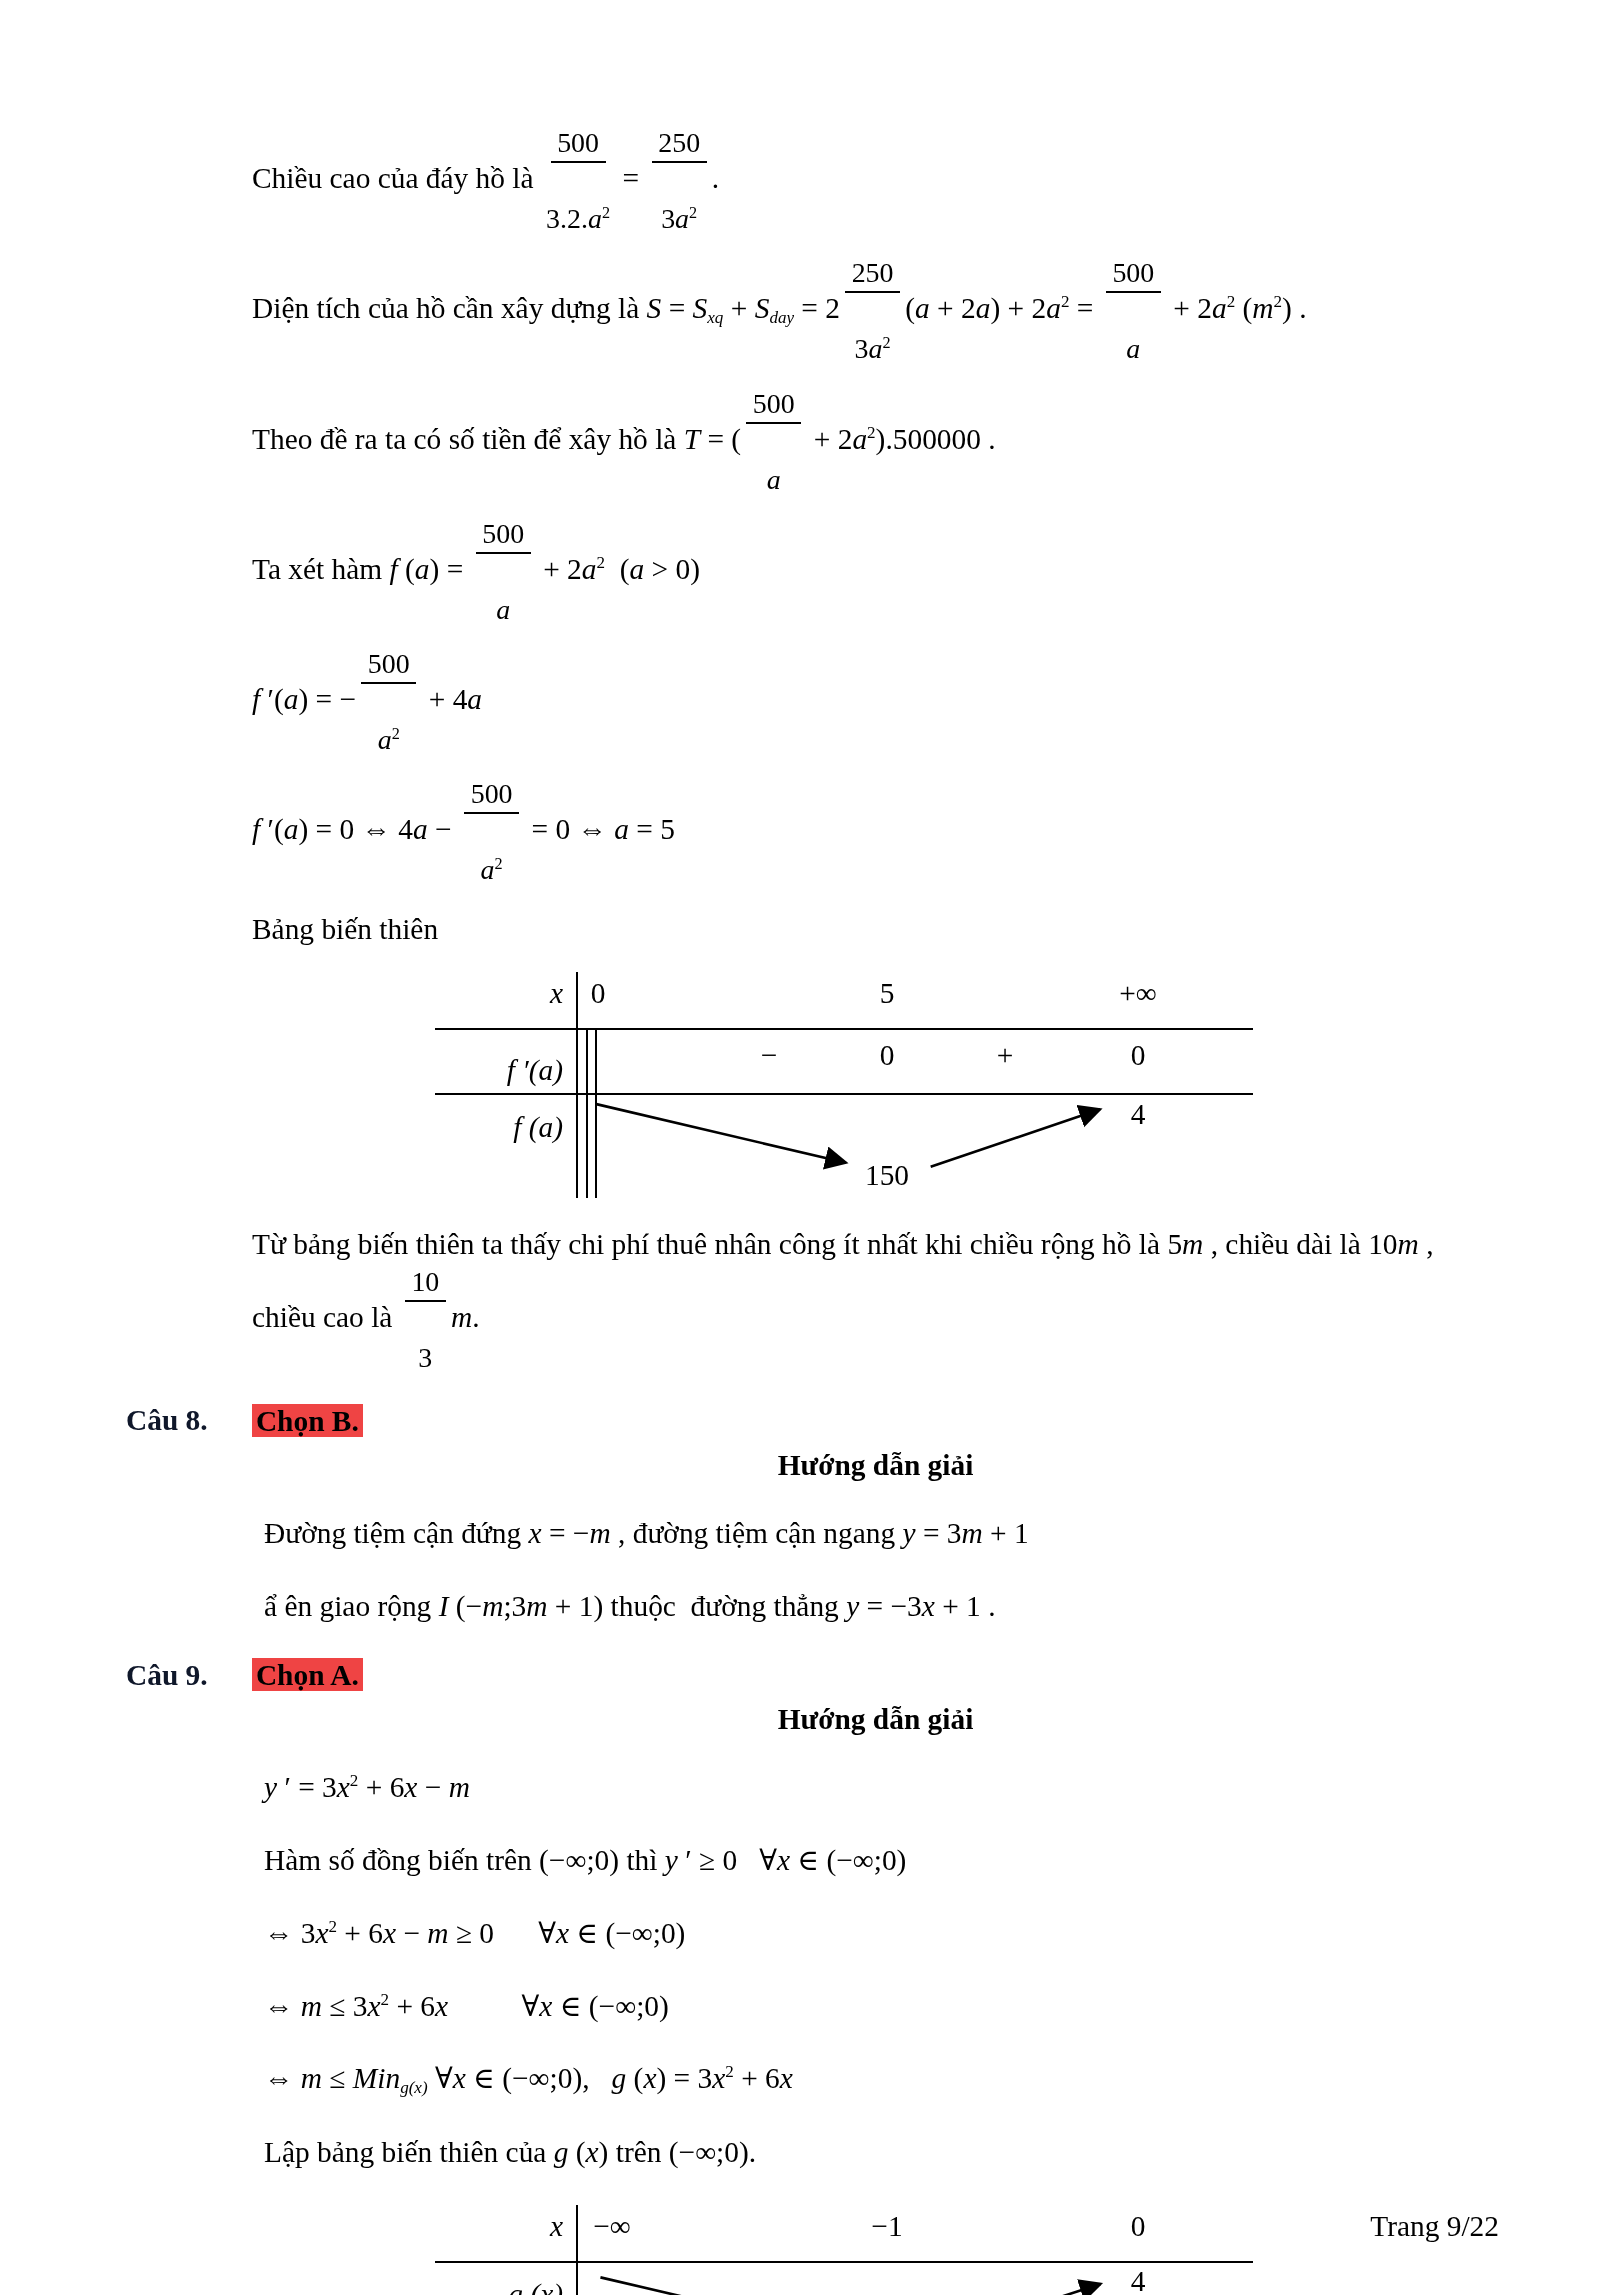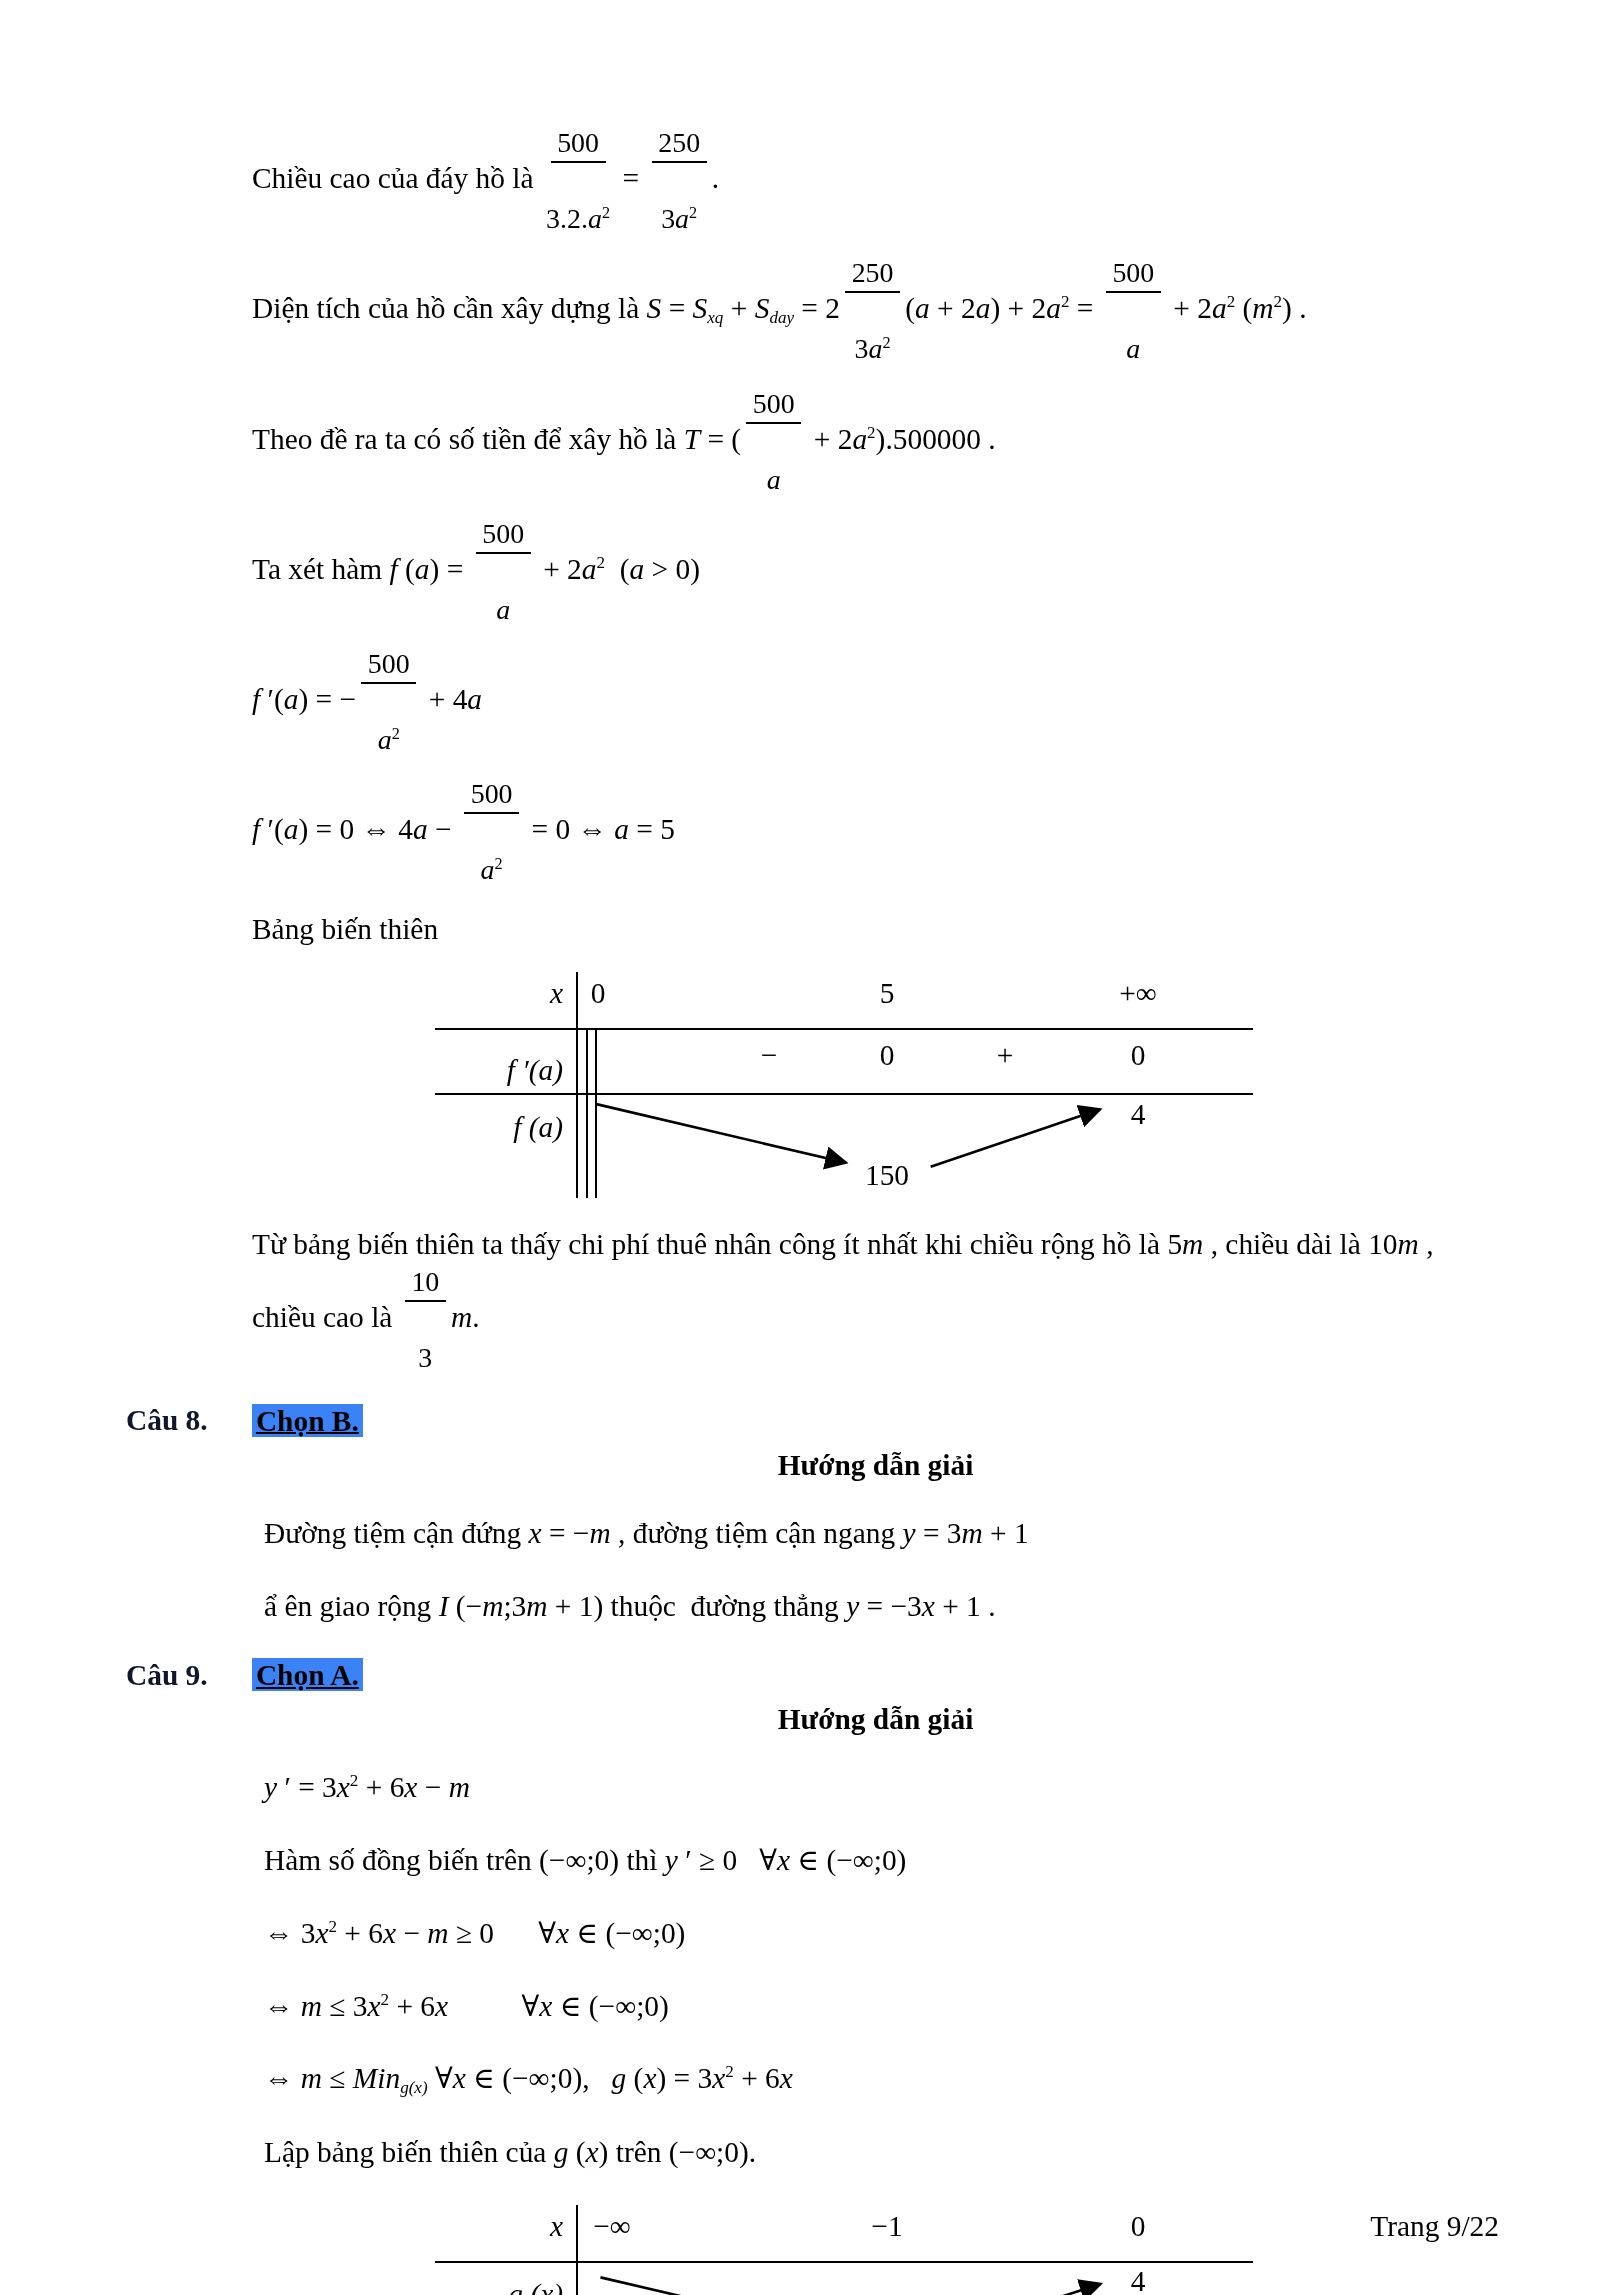--- a/index.html
+++ b/index.html
@@ -14,21 +14,21 @@
   .seg-t{font-style:normal;}
   .seg-i,.i{font-style:italic;}
   .seg-sup{font-size:0.58em;vertical-align:0.62em;}
   .seg-sub{font-size:0.58em;vertical-align:-0.32em;}
   .frac{display:inline-flex;flex-direction:column;align-items:center;
         vertical-align:middle;text-align:center;margin:0 5.2px;line-height:1.15;font-size:0.95em;gap:38px;}
   .frac .num{border-bottom:2px solid #000;padding:0 6.5px 2px;}
   .frac .den{padding-top:2px;}
   .cau{margin:30px 0 9.2px;margin-left:-126px;}
   .cau-label{display:inline-block;width:126px;color:#0f172a;font-weight:bold;}
-  .choice{background:#3b82f6;font-weight:bold;padding:0.7px 3.9px;text-decoration:underline;}
+  .choice{background:#ef4444;font-weight:bold;padding:0.7px 3.9px;}
   .heading{text-align:center;font-weight:bold;margin:11.8px 0 21px;}
   .vtable{position:relative;width:818px;margin:18.3px 0 26px 183px;}
   .vt-label{position:absolute;left:0;width:128px;text-align:right;font-style:italic;}
   .vt-val{position:absolute;transform:translateX(-50%);}
   .hline{position:absolute;background:#000;height:2px;}
   .vline{position:absolute;background:#000;width:2px;}
   .arrows{position:absolute;left:0;}
   .footer{position:absolute;right:124px;bottom:52px;}
 </style>
 </head>

